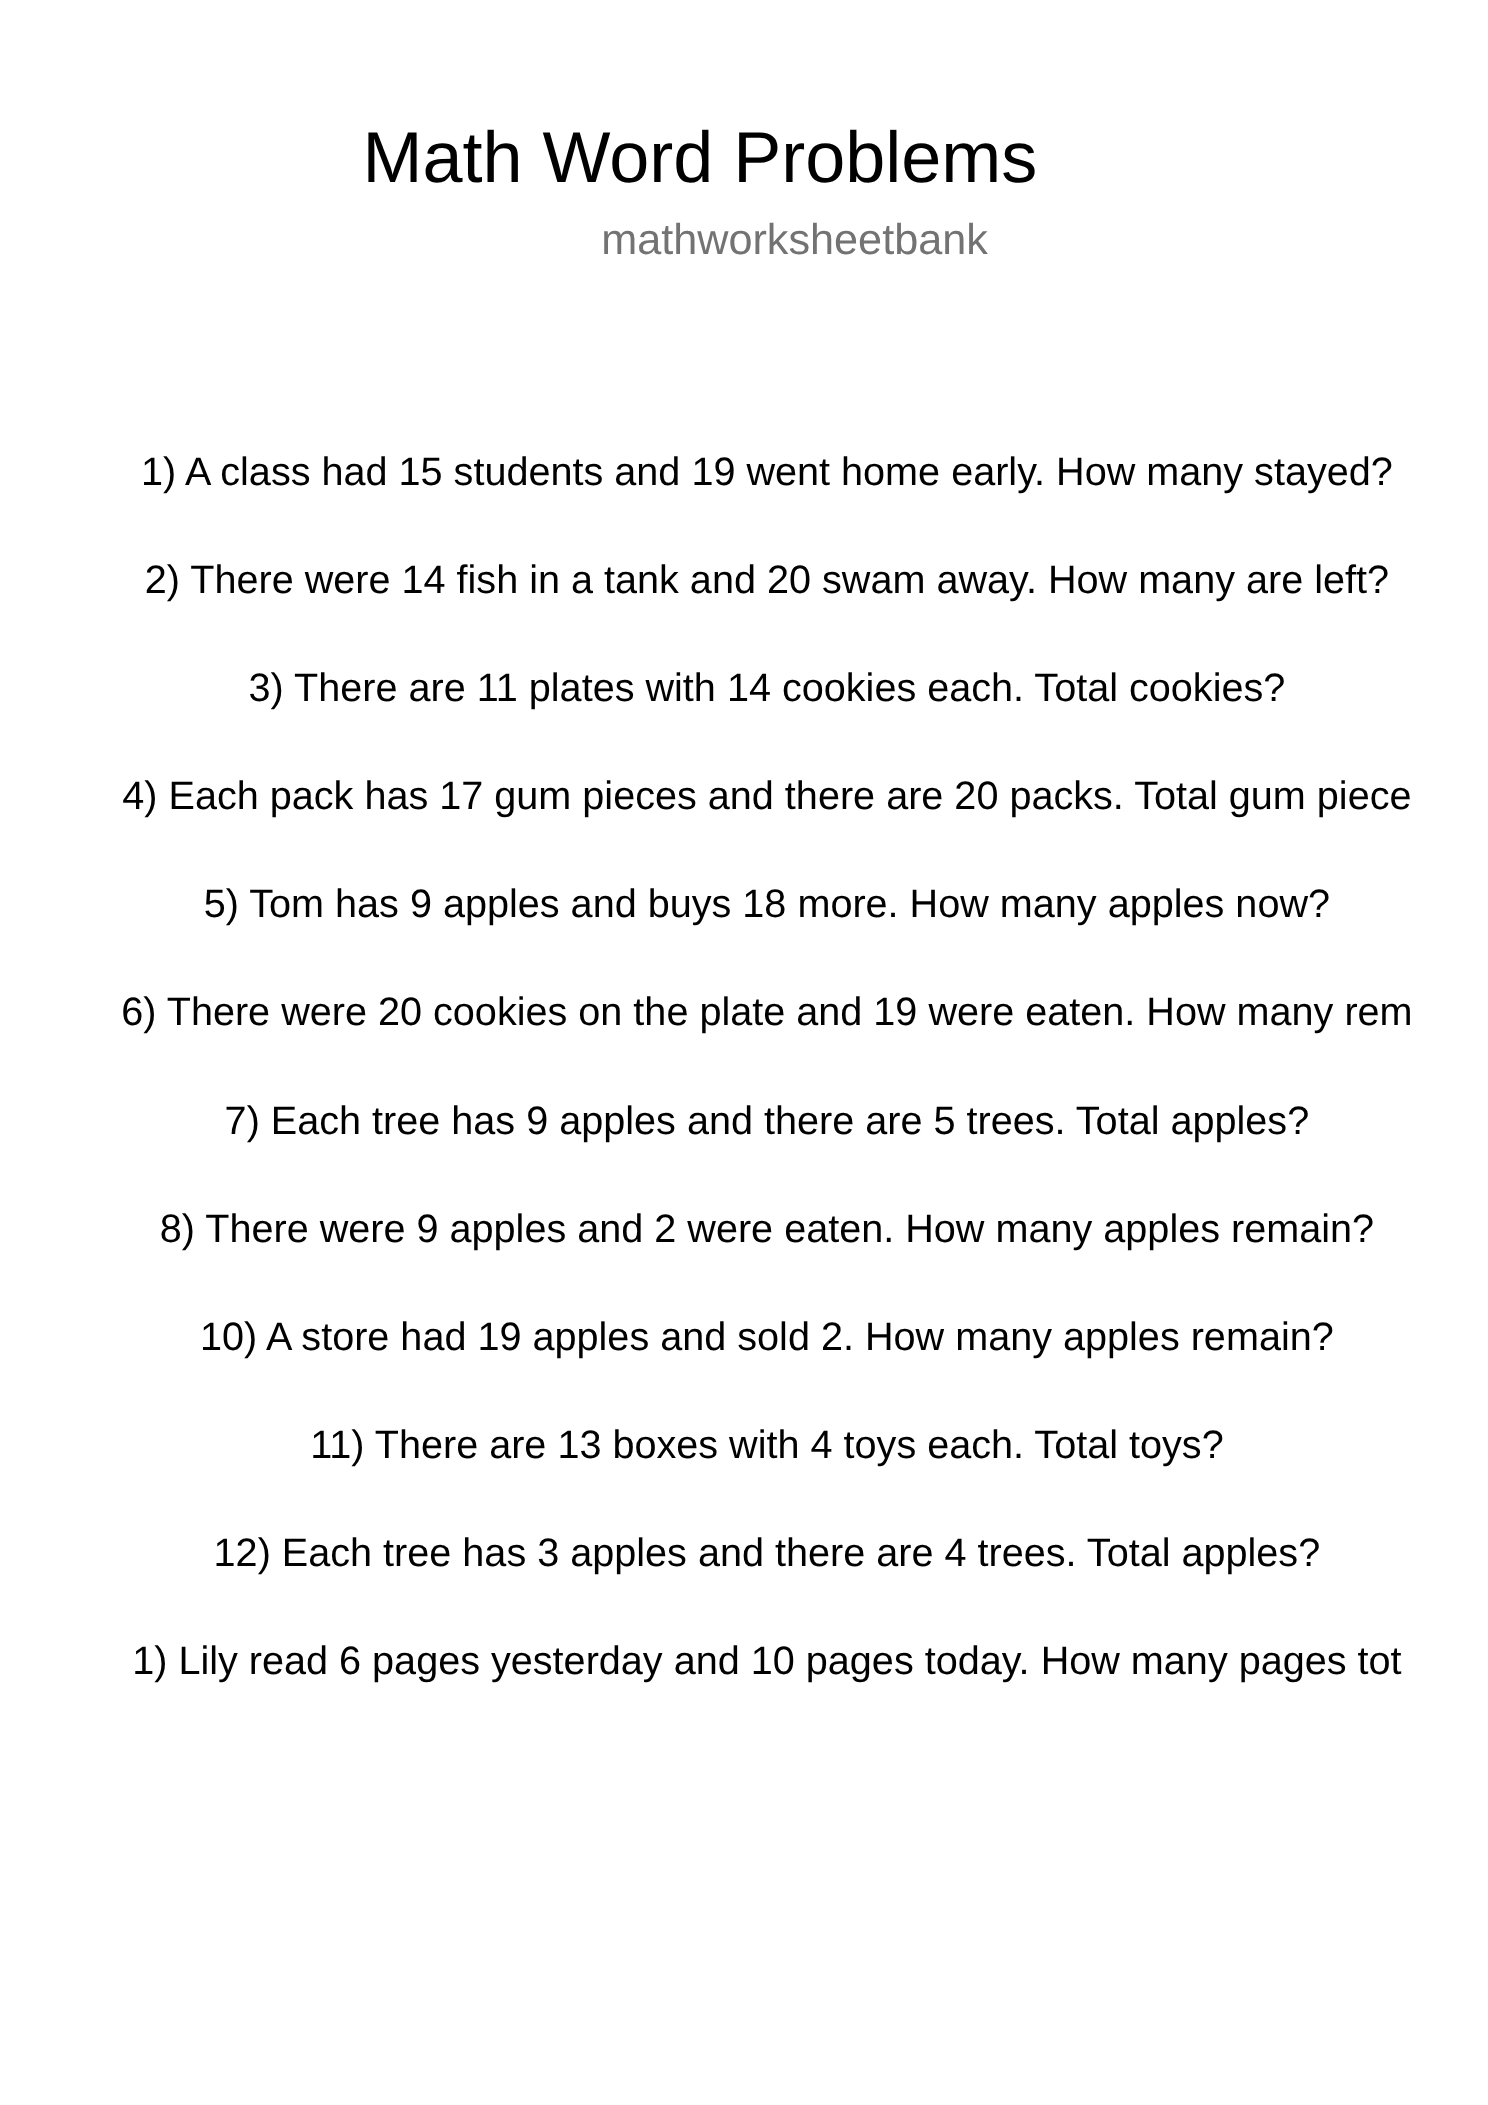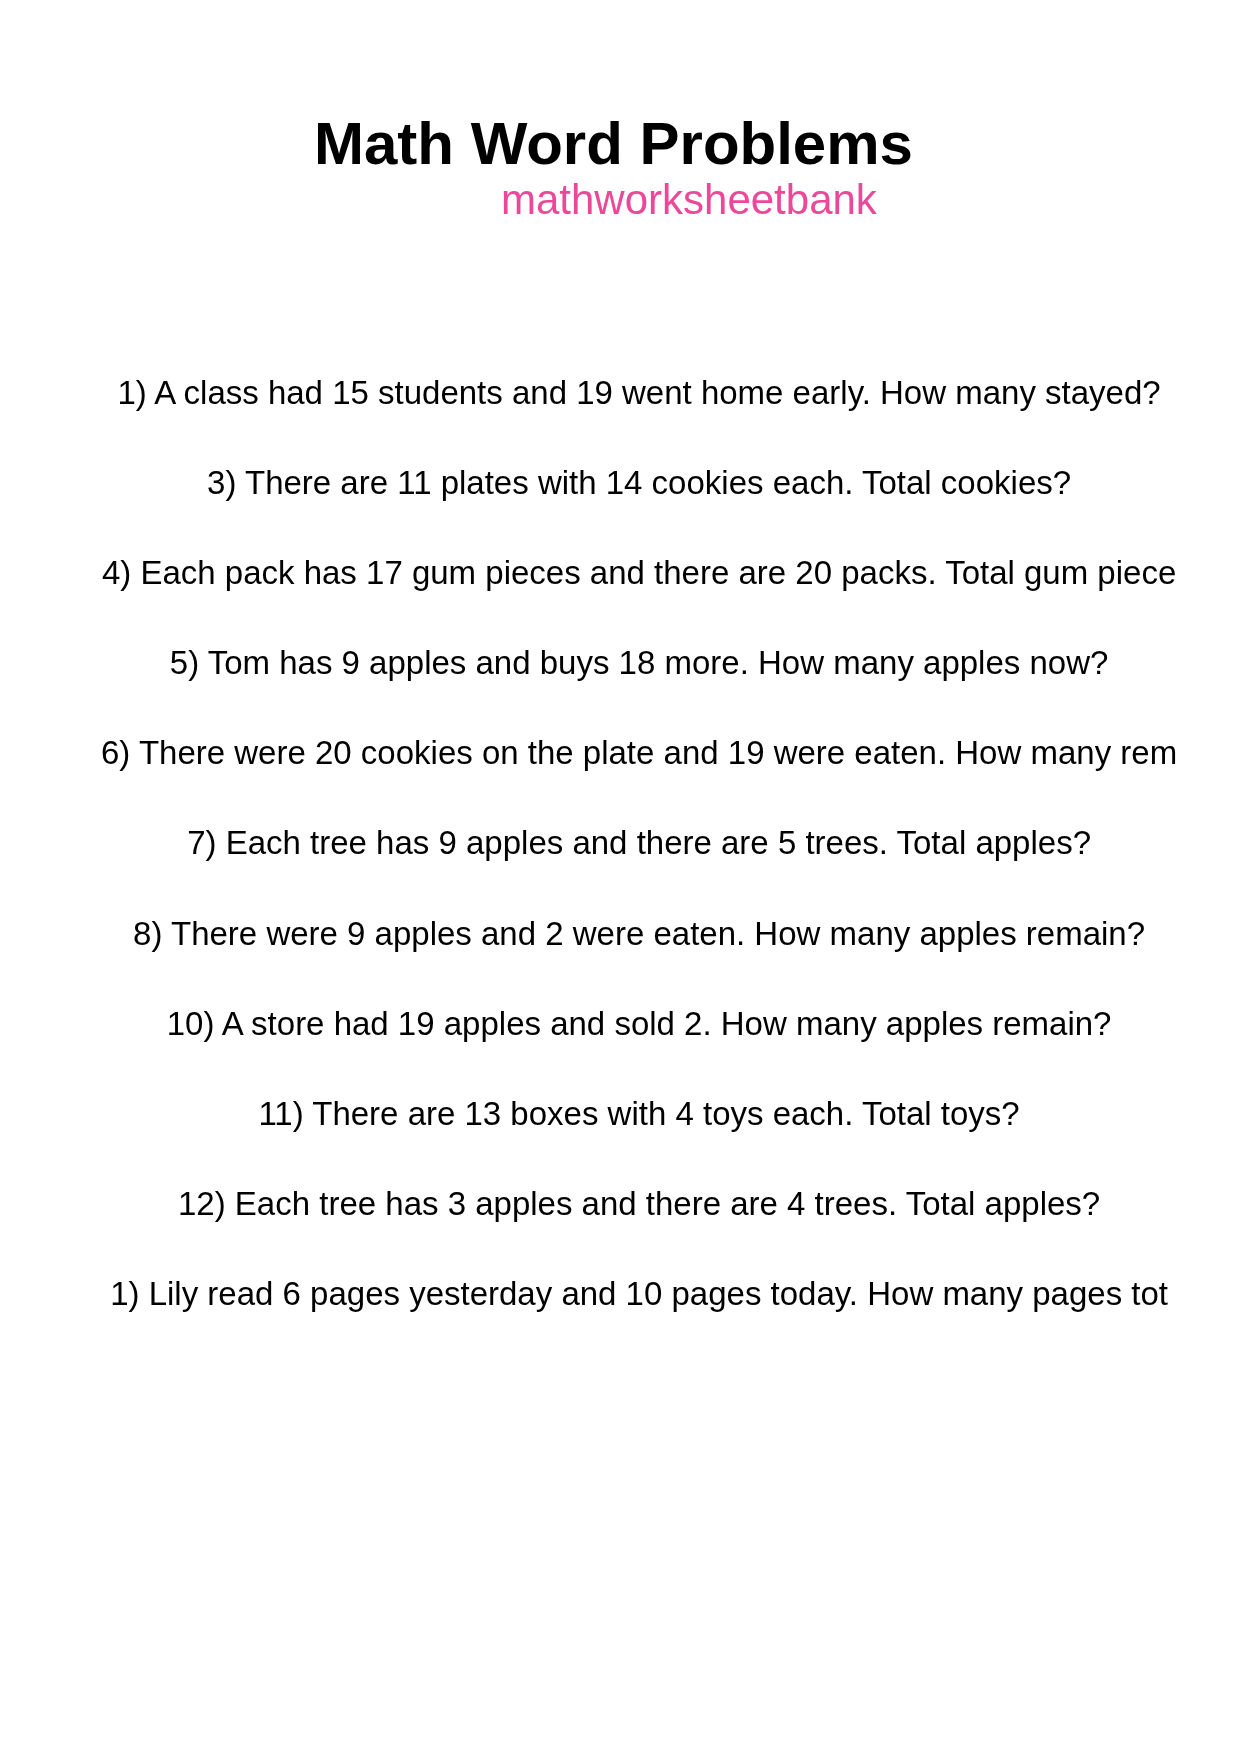--- a/index.html
+++ b/index.html
@@ -14,31 +14,31 @@
       overflow: hidden;
       font-family: "Liberation Sans", sans-serif;
       color: #000000;
     }
     .title {
       position: absolute;
       left: 302px;
       top: 96px;
       font-size: 60px;
       line-height: 72px;
-      font-weight: bold;
-      margin: 12px;
+      font-weight: normal;
+      margin: 0;
       white-space: nowrap;
     }
     .subtitle {
       position: absolute;
       left: 501px;
       top: 180px;
-      font-size: 42px;
+      font-size: 36px;
       line-height: 40px;
-      color: #ec4899;
+      color: #737373;
       white-space: nowrap;
       margin: 0;
     }
     .problems {
       position: absolute;
       left: 101px;
       top: 348px;
       margin: 0;
       padding: 0;
       list-style: none;
@@ -52,20 +52,21 @@
     }
   </style>
 </head>
 <body>
 
 <h1 class="title">Math Word Problems</h1>
 <div class="subtitle">mathworksheetbank</div>
 
 <ol class="problems">
   <li class="problem">1) A class had 15 students and 19 went home early. How many stayed?</li>
+  <li class="problem">2) There were 14 fish in a tank and 20 swam away. How many are left?</li>
   <li class="problem">3) There are 11 plates with 14 cookies each. Total cookies?</li>
   <li class="problem">4) Each pack has 17 gum pieces and there are 20 packs. Total gum piece</li>
   <li class="problem">5) Tom has 9 apples and buys 18 more. How many apples now?</li>
   <li class="problem">6) There were 20 cookies on the plate and 19 were eaten. How many rem</li>
   <li class="problem">7) Each tree has 9 apples and there are 5 trees. Total apples?</li>
   <li class="problem">8) There were 9 apples and 2 were eaten. How many apples remain?</li>
   <li class="problem">10) A store had 19 apples and sold 2. How many apples remain?</li>
   <li class="problem">11) There are 13 boxes with 4 toys each. Total toys?</li>
   <li class="problem">12) Each tree has 3 apples and there are 4 trees. Total apples?</li>
   <li class="problem">1) Lily read 6 pages yesterday and 10 pages today. How many pages tot</li>

